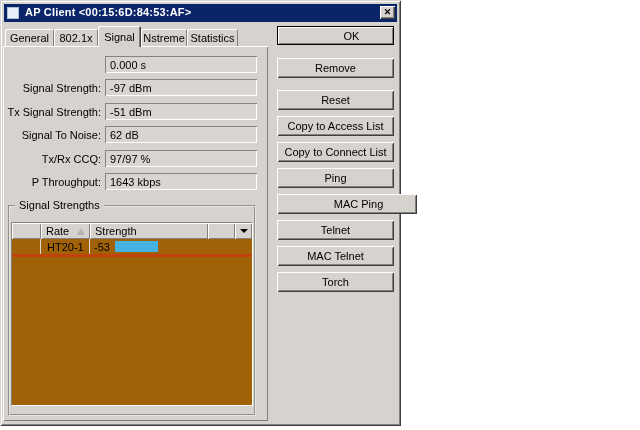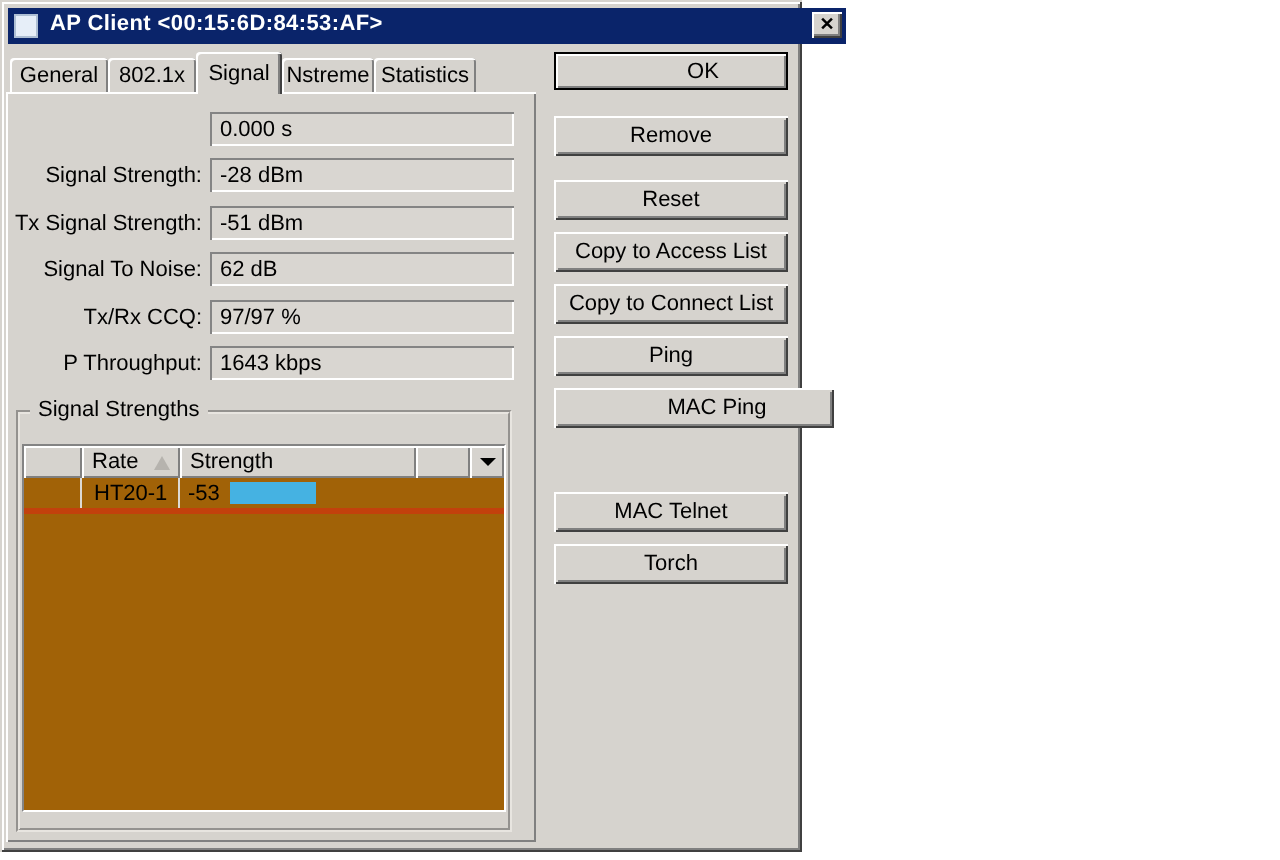--- a/index.html
+++ b/index.html
@@ -12,21 +12,21 @@
   #canvas{position:absolute;left:0;top:0;width:640px;height:430px;background:#fff;}
 
   
   .window{
     position:absolute;left:0;top:0;width:401px;height:426px;background:#d6d3ce;
     box-shadow: inset 1px 1px 0 #d6d3ce, inset -1px -1px 0 #404040,
                 inset 2px 2px 0 #ffffff, inset -2px -2px 0 #808080;
   }
   .titlebar{
     position:absolute;left:4px;top:4px;width:393px;height:18px;background:#0a246a;
-    display:flex;align-items:center;padding-left:26px;
+    display:flex;align-items:center;
   }
   .app-icon{
     position:absolute;left:3px;top:3px;width:12px;height:12px;
     background:#e6eef8;border:1px solid #aebfd4;box-sizing:border-box;
   }
   .title-text{
     position:absolute;left:21px;top:2px;color:#ffffff;font-weight:bold;
     font-size:11px;letter-spacing:0.2px;white-space:nowrap;
   }
   .close-btn{
@@ -138,21 +138,21 @@
     <div class="tab" style="left:54px;width:44px;">802.1x</div>
     <div class="tab active" style="left:98px;width:43px;">Signal</div>
     <div class="tab" style="left:141px;width:46px;">Nstreme</div>
     <div class="tab" style="left:187px;width:51px;">Statistics</div>
 
     <div class="field-row" style="top:56px;width:260px;">
       <span class="field-box">0.000 s</span>
     </div>
     <div class="field-row" style="top:79px;width:260px;">
       <span class="field-label">Signal Strength:</span>
-      <span class="field-box">-28 dBm</span>
+      <span class="field-box">-97 dBm</span>
     </div>
     <div class="field-row" style="top:103px;width:260px;">
       <span class="field-label">Tx Signal Strength:</span>
       <span class="field-box">-51 dBm</span>
     </div>
     <div class="field-row" style="top:126px;width:260px;">
       <span class="field-label">Signal To Noise:</span>
       <span class="field-box">62 dB</span>
     </div>
     <div class="field-row" style="top:150px;width:260px;">
@@ -195,17 +195,18 @@
       </div>
     </div>
 
     <div class="btn default" style="top:26px;">OK</div>
     <div class="btn" style="top:58px;">Remove</div>
     <div class="btn" style="top:90px;">Reset</div>
     <div class="btn" style="top:116px;">Copy to Access List</div>
     <div class="btn" style="top:142px;">Copy to Connect List</div>
     <div class="btn" style="top:168px;">Ping</div>
     <div class="btn" style="top:194px;padding-left:23px;">MAC Ping</div>
+    <div class="btn" style="top:220px;">Telnet</div>
     <div class="btn" style="top:246px;">MAC Telnet</div>
     <div class="btn" style="top:272px;">Torch</div>
 
   </div>
 </div>
 
 </body></html>

